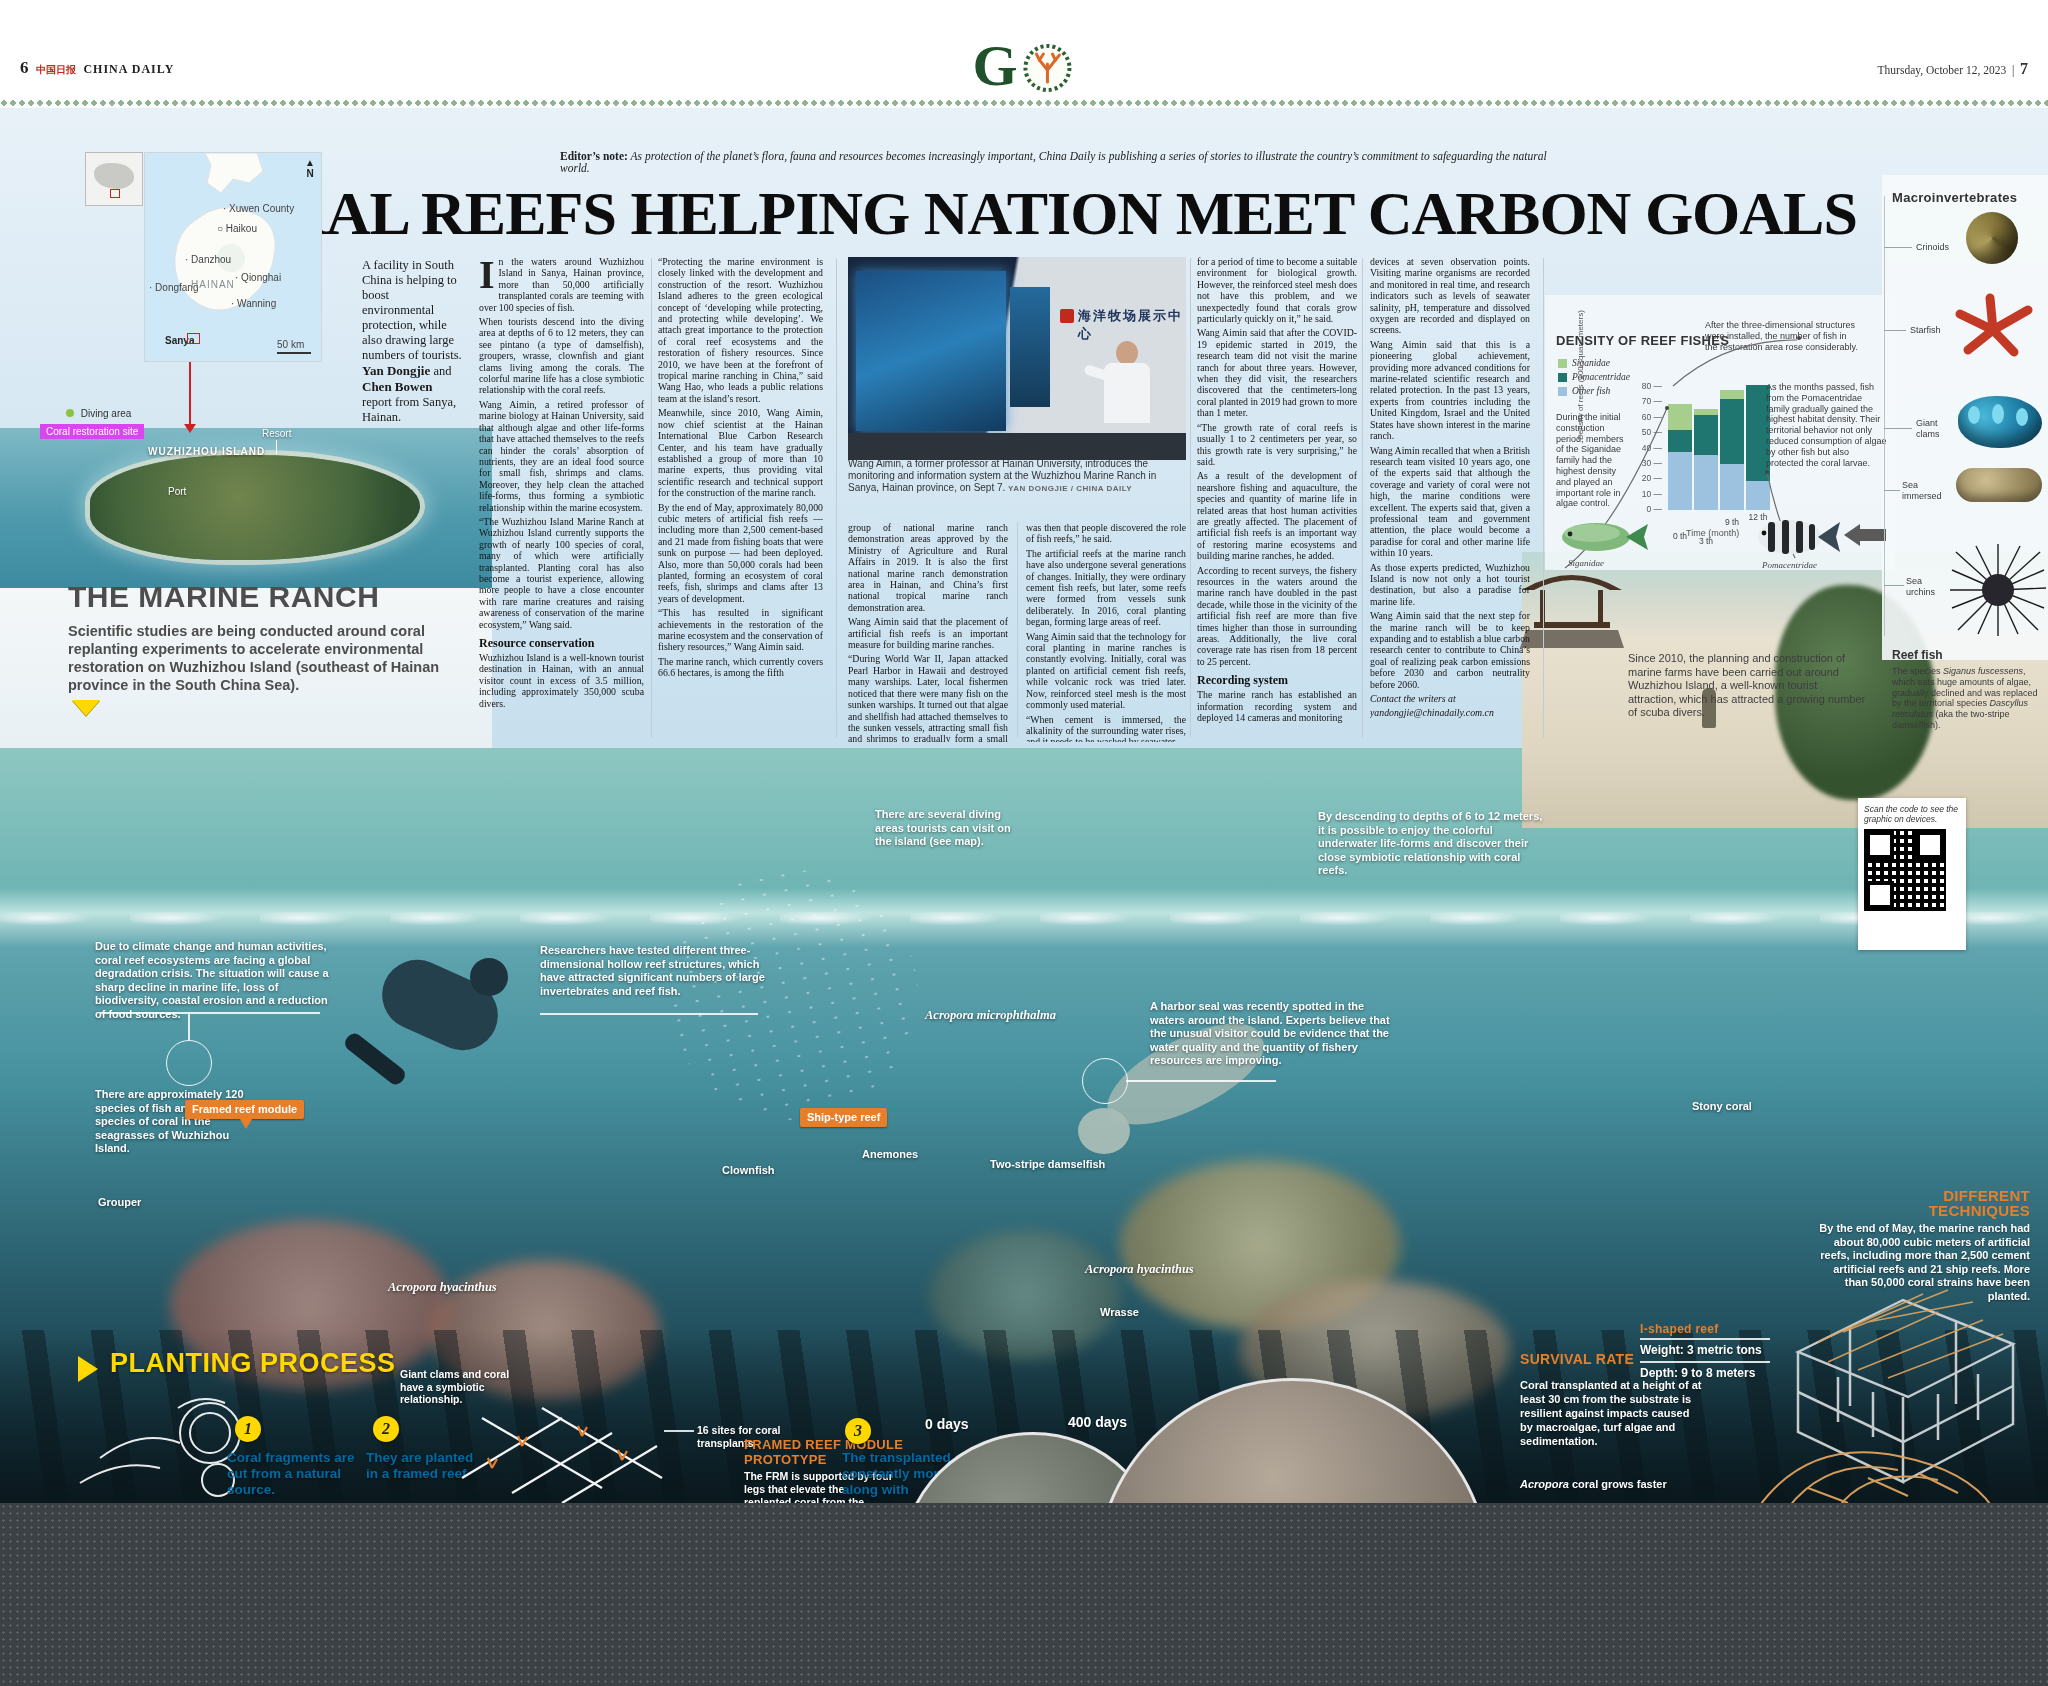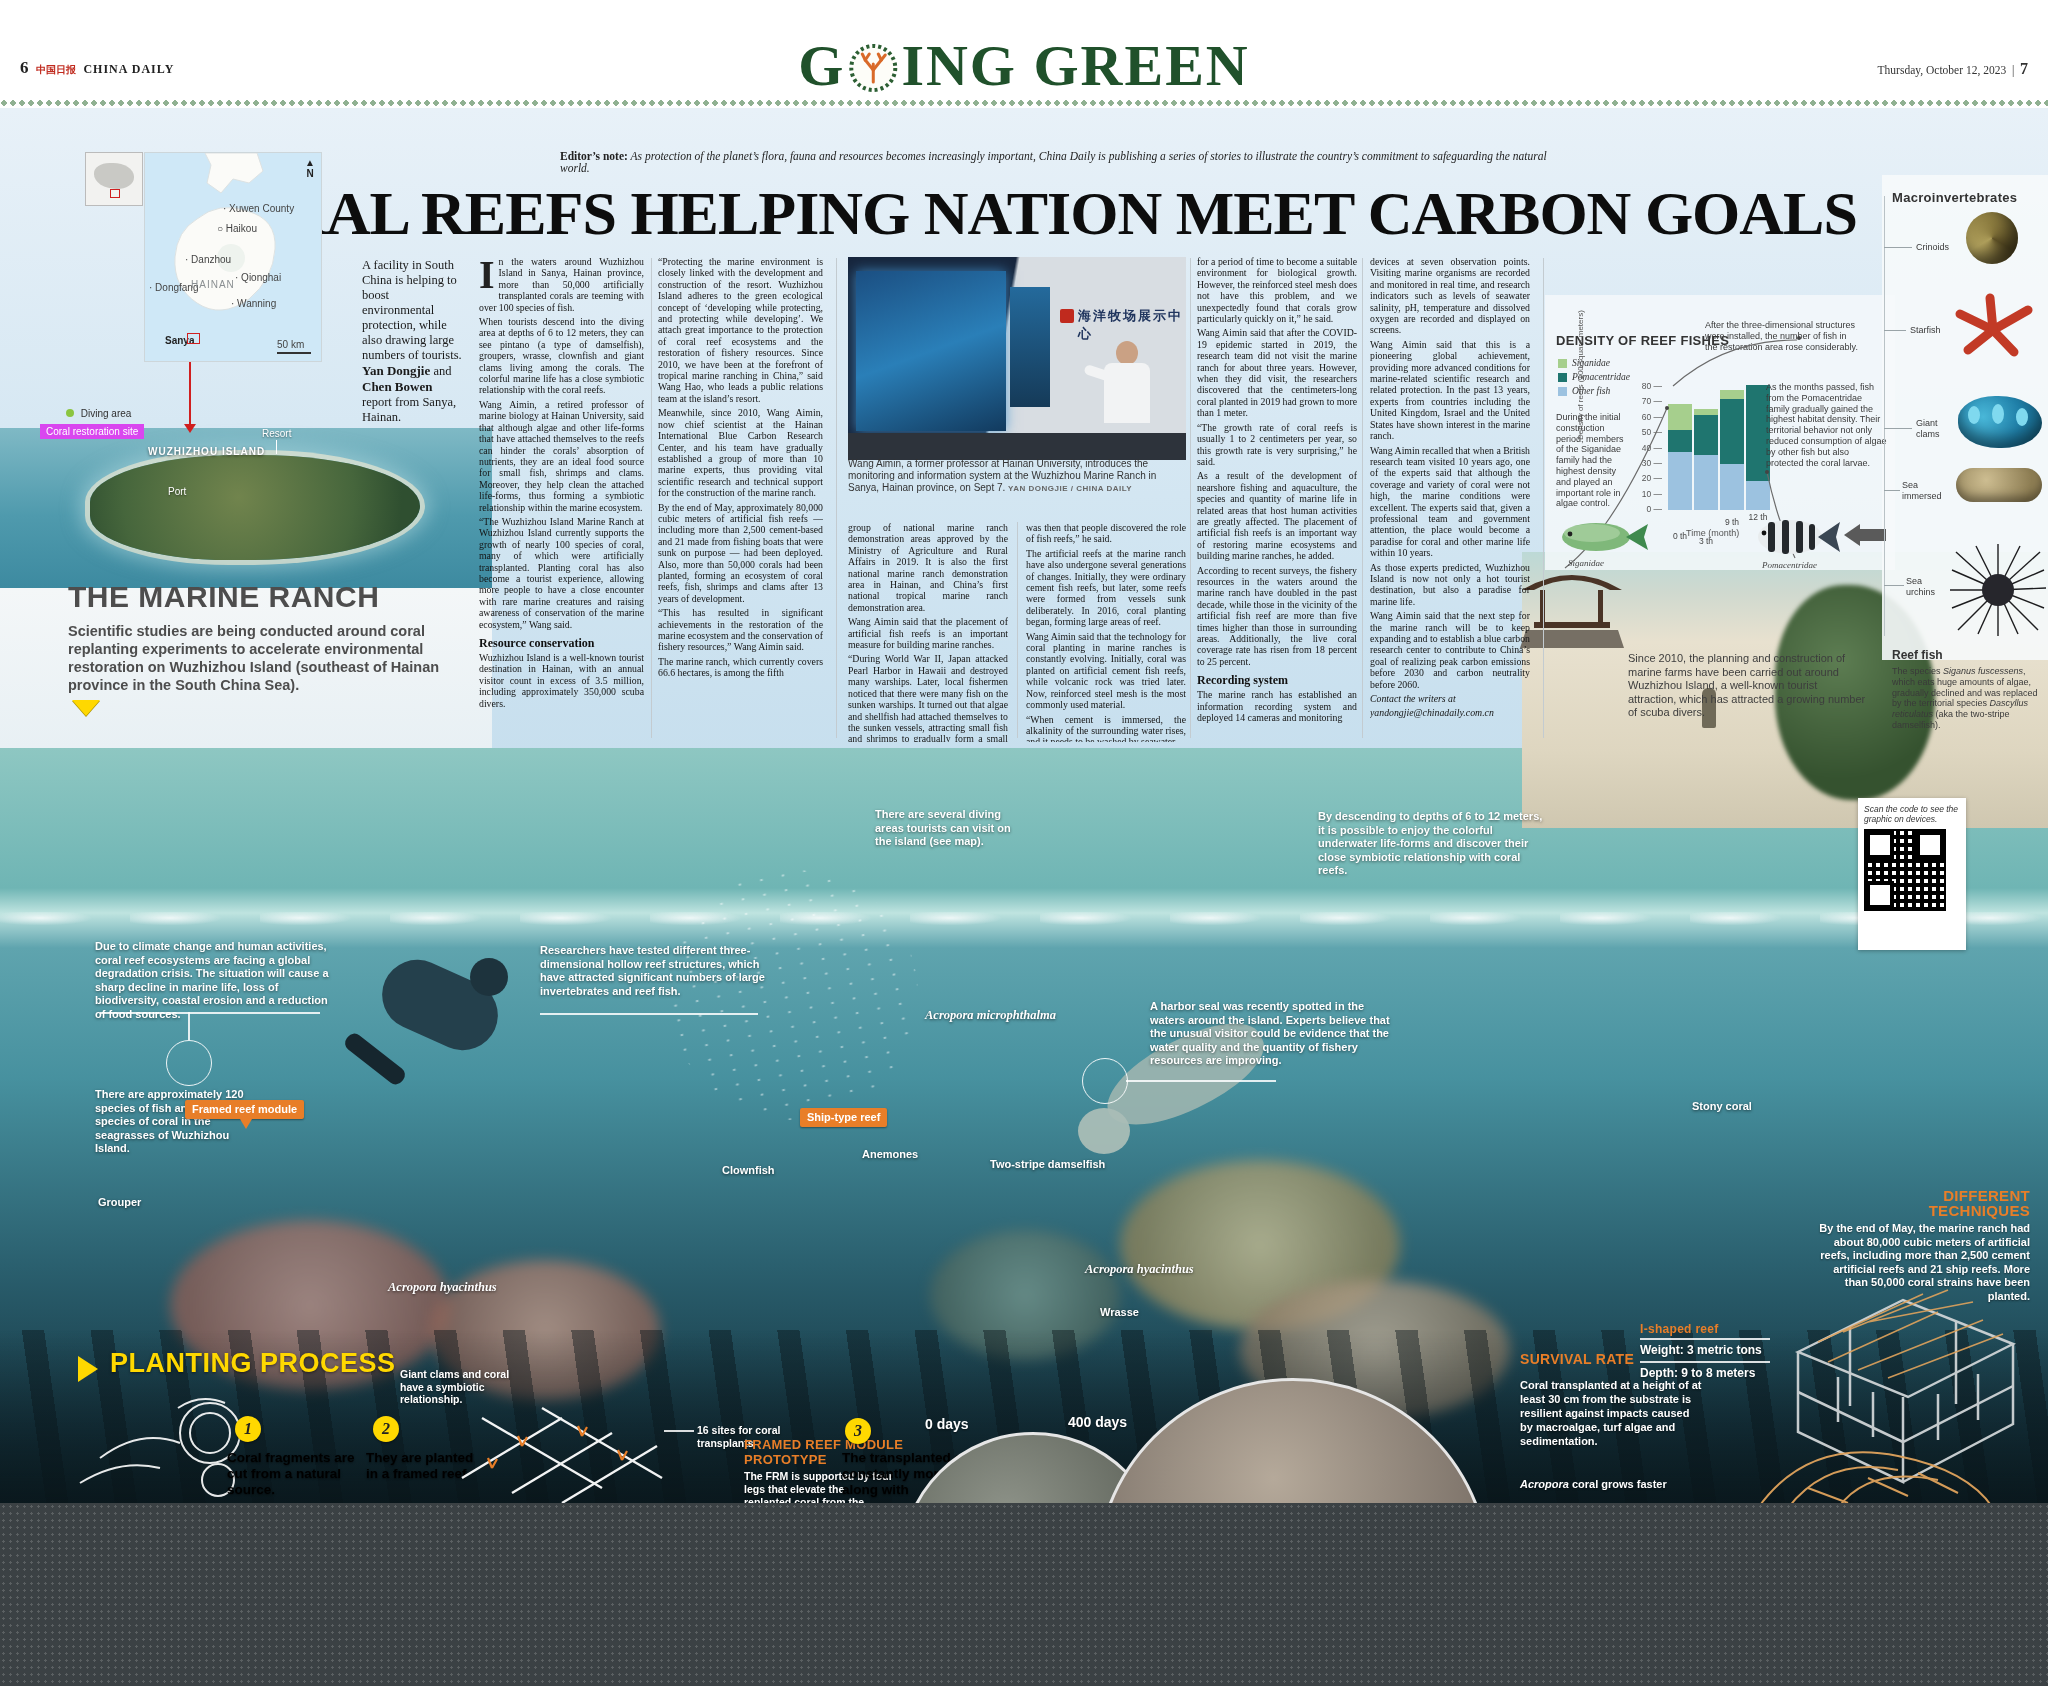--- a/index.html
+++ b/index.html
@@ -40,21 +40,21 @@
   .bar-col{position:relative;display:flex;flex-direction:column-reverse;width:24px;margin-right:2px}
   .bar-label{position:absolute;top:127px;width:100%;text-align:center;font:8.5px "Liberation Sans",sans-serif;color:#444}
   
   .co{color:#fff;font:bold 11px/13.5px "Liberation Sans",sans-serif;text-shadow:0 1px 3px rgba(0,0,0,.55)}
   .sp{color:#fff;font:italic bold 12.5px "Liberation Serif",serif;text-shadow:0 1px 3px rgba(0,0,0,.6)}
   .white-lab{color:#fff;font:bold 11px "Liberation Sans",sans-serif;text-shadow:0 1px 3px rgba(0,0,0,.6)}
   .tag{background:#e87e28;color:#fff;font:bold 11px/1 "Liberation Sans",sans-serif;padding:4px 7px;border-radius:2px;
        box-shadow:0 1px 2px rgba(0,0,0,.4);white-space:nowrap}
   .oh{color:#e87e28;font:bold 13px/15px "Liberation Sans",sans-serif;letter-spacing:.3px}
   .wb{color:#fff;font:bold 10.5px/13px "Liberation Sans",sans-serif;text-shadow:0 1px 2px rgba(0,0,0,.5)}
-  .ystep{color:#000000;font:bold 13.5px/16px "Liberation Sans",sans-serif;text-shadow:0 1px 2px rgba(0,0,0,.5)}
+  .ystep{color:#0369a1;font:bold 13.5px/16px "Liberation Sans",sans-serif;text-shadow:0 1px 2px rgba(0,0,0,.5)}
   .numc{width:26px;height:26px;border-radius:50%;background:#ffd800;color:#222;
         font:italic bold 16px/26px "Liberation Serif",serif;text-align:center;box-shadow:0 1px 2px rgba(0,0,0,.4)}
   .pp-title{color:#ffd800;font:bold 27px "Liberation Sans",sans-serif;letter-spacing:.5px;text-shadow:0 1px 3px rgba(0,0,0,.5)}
   .leader{position:absolute;background:#fff;opacity:.85}
   .circ{position:absolute;border:1.5px solid #fff;border-radius:50%;opacity:.9}
 </style>
 </head>
 <body>
 
 <div class="abs" style="left:0;top:108px;width:2048px;height:645px;background:linear-gradient(180deg,#e8f1f8,#d3e6f2 60%,#c7dfee)"></div>
@@ -104,21 +104,20 @@
     <g stroke="#d96a29" stroke-width="3" fill="none" stroke-linecap="round">
       <path d="M26 40 V22"></path>
         <path d="M26 28 L18 18"></path>
         <path d="M26 28 L34 18"></path>
       <path d="M18 18 L15 12"></path>
         <path d="M18 18 L22 12"></path>
         <path d="M34 18 L31 12"></path>
         <path d="M34 18 L38 13"></path>
     </g>
   </svg>
-  <span>ING GREEN</span>
 </div>
 <div class="abs scallop" style="left:0;top:98px;width:2048px"></div>
 
 <div class="abs ednote" style="left:560px;top:150px;width:1000px">
   <b>Editor’s note:</b>
   <span>As protection of the planet’s flora, fauna and resources becomes increasingly important, China Daily is publishing a series of stories to illustrate the country’s commitment to safeguarding the natural world.</span>
 </div>
 <div class="abs headline" style="left:50%;top:182px;transform:translateX(-50%)">CORAL REEFS HELPING NATION MEET CARBON GOALS</div>
 
 <div class="abs" style="left:85px;top:152px;width:56px;height:52px;background:#f2f2f0;border:1px solid #bbb">

